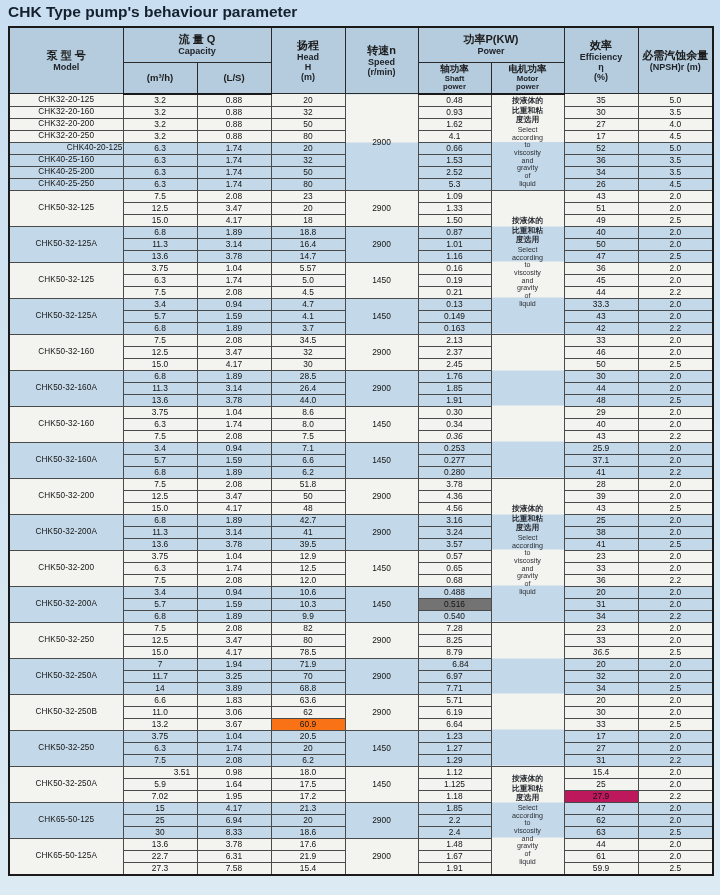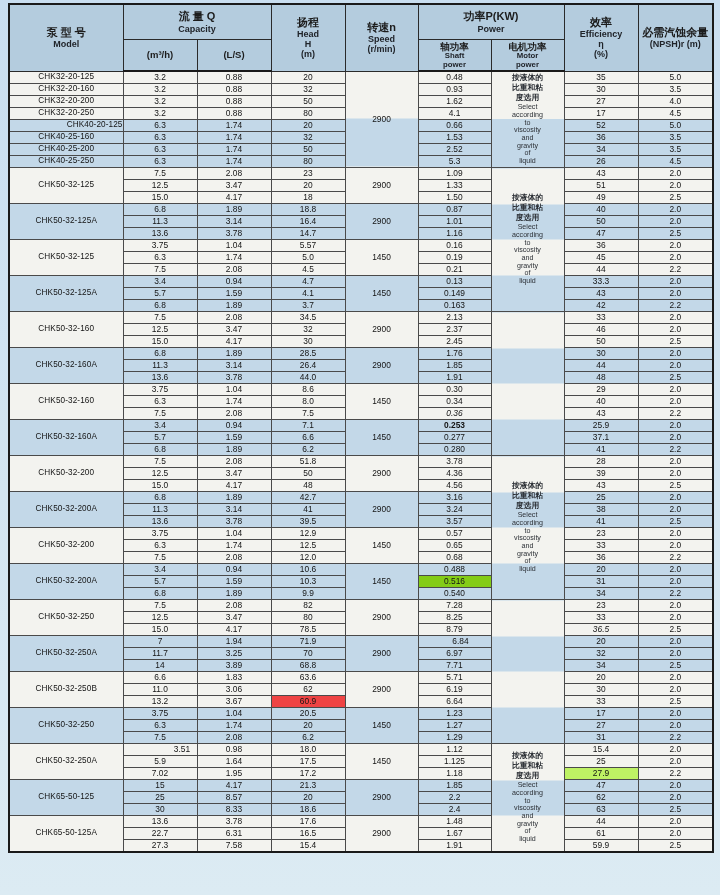--- a/index.html
+++ b/index.html
@@ -27,20 +27,21 @@
   tbody tr.gb td{border-top:1.6px solid #151515}
   td.model{font-size:8.2px;letter-spacing:.1px}
   td.motor{vertical-align:middle}
   .mt-zh{font-size:7.8px;font-weight:bold;white-space:pre-line;line-height:1.25;color:#2b2f35}
   .mt-en{font-size:7.1px;white-space:pre-line;line-height:1.08;color:#2b2f35;margin-top:2px}
 </style>
 </head>
 <body>
 
 <div class="page">
+  <div class="title-en">CHK Type pump's behaviour parameter</div>
 
   <table>
     <colgroup>
       <col style="width:114px">
         <col style="width:74px">
         <col style="width:74px">
       <col style="width:74px">
         <col style="width:73px">
         <col style="width:73px">
       <col style="width:73px">
@@ -384,21 +385,21 @@
           <td style="background: rgb(243, 243, 239); font-style: italic;">0.36</td>
           <td style="background: rgb(243, 243, 239);">43</td>
           <td style="background: rgb(243, 243, 239);">2.2</td>
         </tr>
         <tr class="gb">
           <td rowspan="3" class="model" style="background: rgb(195, 216, 232);">CHK50-32-160A</td>
           <td style="background: rgb(195, 216, 232);">3.4</td>
           <td style="background: rgb(195, 216, 232);">0.94</td>
           <td style="background: rgb(195, 216, 232);">7.1</td>
           <td rowspan="3" style="background: rgb(195, 216, 232);">1450</td>
-          <td style="background: rgb(195, 216, 232); font-weight: bold;">0.253</td>
+          <td style="background: rgb(195, 216, 232);">0.253</td>
           <td style="background: rgb(195, 216, 232);">25.9</td>
           <td style="background: rgb(195, 216, 232);">2.0</td>
         </tr>
         <tr>
           <td style="background: rgb(195, 216, 232);">5.7</td>
           <td style="background: rgb(195, 216, 232);">1.59</td>
           <td style="background: rgb(195, 216, 232);">6.6</td>
           <td style="background: rgb(195, 216, 232);">0.277</td>
           <td style="background: rgb(195, 216, 232);">37.1</td>
           <td style="background: rgb(195, 216, 232);">2.0</td>
@@ -509,21 +510,21 @@
           <td style="background: rgb(195, 216, 232);">10.6</td>
           <td rowspan="3" style="background: rgb(195, 216, 232);">1450</td>
           <td style="background: rgb(195, 216, 232);">0.488</td>
           <td style="background: rgb(195, 216, 232);">20</td>
           <td style="background: rgb(195, 216, 232);">2.0</td>
         </tr>
         <tr>
           <td style="background: rgb(195, 216, 232);">5.7</td>
           <td style="background: rgb(195, 216, 232);">1.59</td>
           <td style="background: rgb(195, 216, 232);">10.3</td>
-          <td style="background: #84cc16;">0.516</td>
+          <td style="background: #737373;">0.516</td>
           <td style="background: rgb(195, 216, 232);">31</td>
           <td style="background: rgb(195, 216, 232);">2.0</td>
         </tr>
         <tr>
           <td style="background: rgb(195, 216, 232);">6.8</td>
           <td style="background: rgb(195, 216, 232);">1.89</td>
           <td style="background: rgb(195, 216, 232);">9.9</td>
           <td style="background: rgb(195, 216, 232);">0.540</td>
           <td style="background: rgb(195, 216, 232);">34</td>
           <td style="background: rgb(195, 216, 232);">2.2</td>
@@ -595,21 +596,21 @@
           <td style="background: rgb(243, 243, 239);">11.0</td>
           <td style="background: rgb(243, 243, 239);">3.06</td>
           <td style="background: rgb(243, 243, 239);">62</td>
           <td style="background: rgb(243, 243, 239);">6.19</td>
           <td style="background: rgb(243, 243, 239);">30</td>
           <td style="background: rgb(243, 243, 239);">2.0</td>
         </tr>
         <tr>
           <td style="background: rgb(243, 243, 239);">13.2</td>
           <td style="background: rgb(243, 243, 239);">3.67</td>
-          <td style="background: #ef4444;">60.9</td>
+          <td style="background: #f97316;">60.9</td>
           <td style="background: rgb(243, 243, 239);">6.64</td>
           <td style="background: rgb(243, 243, 239);">33</td>
           <td style="background: rgb(243, 243, 239);">2.5</td>
         </tr>
         <tr class="gb">
           <td rowspan="3" class="model" style="background: rgb(195, 216, 232);">CHK50-32-250</td>
           <td style="background: rgb(195, 216, 232);">3.75</td>
           <td style="background: rgb(195, 216, 232);">1.04</td>
           <td style="background: rgb(195, 216, 232);">20.5</td>
           <td rowspan="3" style="background: rgb(195, 216, 232);">1450</td>
@@ -662,36 +663,36 @@
           <td style="background: rgb(243, 243, 239);">17.5</td>
           <td style="background: rgb(243, 243, 239);">1.125</td>
           <td style="background: rgb(243, 243, 239);">25</td>
           <td style="background: rgb(243, 243, 239);">2.0</td>
         </tr>
         <tr>
           <td style="background: rgb(243, 243, 239);">7.02</td>
           <td style="background: rgb(243, 243, 239);">1.95</td>
           <td style="background: rgb(243, 243, 239);">17.2</td>
           <td style="background: rgb(243, 243, 239);">1.18</td>
-          <td style="background: #bef264;">27.9</td>
+          <td style="background: #be185d;">27.9</td>
           <td style="background: rgb(243, 243, 239);">2.2</td>
         </tr>
         <tr class="gb">
           <td rowspan="3" class="model" style="background: rgb(195, 216, 232);">CHK65-50-125</td>
           <td style="background: rgb(195, 216, 232);">15</td>
           <td style="background: rgb(195, 216, 232);">4.17</td>
           <td style="background: rgb(195, 216, 232);">21.3</td>
           <td rowspan="3" style="background: rgb(195, 216, 232);">2900</td>
           <td style="background: rgb(195, 216, 232);">1.85</td>
           <td style="background: rgb(195, 216, 232);">47</td>
           <td style="background: rgb(195, 216, 232);">2.0</td>
         </tr>
         <tr>
           <td style="background: rgb(195, 216, 232);">25</td>
-          <td style="background: rgb(195, 216, 232);">8.57</td>
+          <td style="background: rgb(195, 216, 232);">6.94</td>
           <td style="background: rgb(195, 216, 232);">20</td>
           <td style="background: rgb(195, 216, 232);">2.2</td>
           <td style="background: rgb(195, 216, 232);">62</td>
           <td style="background: rgb(195, 216, 232);">2.0</td>
         </tr>
         <tr>
           <td style="background: rgb(195, 216, 232);">30</td>
           <td style="background: rgb(195, 216, 232);">8.33</td>
           <td style="background: rgb(195, 216, 232);">18.6</td>
           <td style="background: rgb(195, 216, 232);">2.4</td>
@@ -704,21 +705,21 @@
           <td style="background: rgb(243, 243, 239);">3.78</td>
           <td style="background: rgb(243, 243, 239);">17.6</td>
           <td rowspan="3" style="background: rgb(243, 243, 239);">2900</td>
           <td style="background: rgb(243, 243, 239);">1.48</td>
           <td style="background: rgb(243, 243, 239);">44</td>
           <td style="background: rgb(243, 243, 239);">2.0</td>
         </tr>
         <tr>
           <td style="background: rgb(243, 243, 239);">22.7</td>
           <td style="background: rgb(243, 243, 239);">6.31</td>
-          <td style="background: rgb(243, 243, 239);">16.5</td>
+          <td style="background: rgb(243, 243, 239);">21.9</td>
           <td style="background: rgb(243, 243, 239);">1.67</td>
           <td style="background: rgb(243, 243, 239);">61</td>
           <td style="background: rgb(243, 243, 239);">2.0</td>
         </tr>
         <tr>
           <td style="background: rgb(243, 243, 239);">27.3</td>
           <td style="background: rgb(243, 243, 239);">7.58</td>
           <td style="background: rgb(243, 243, 239);">15.4</td>
           <td style="background: rgb(243, 243, 239);">1.91</td>
           <td style="background: rgb(243, 243, 239);">59.9</td>

